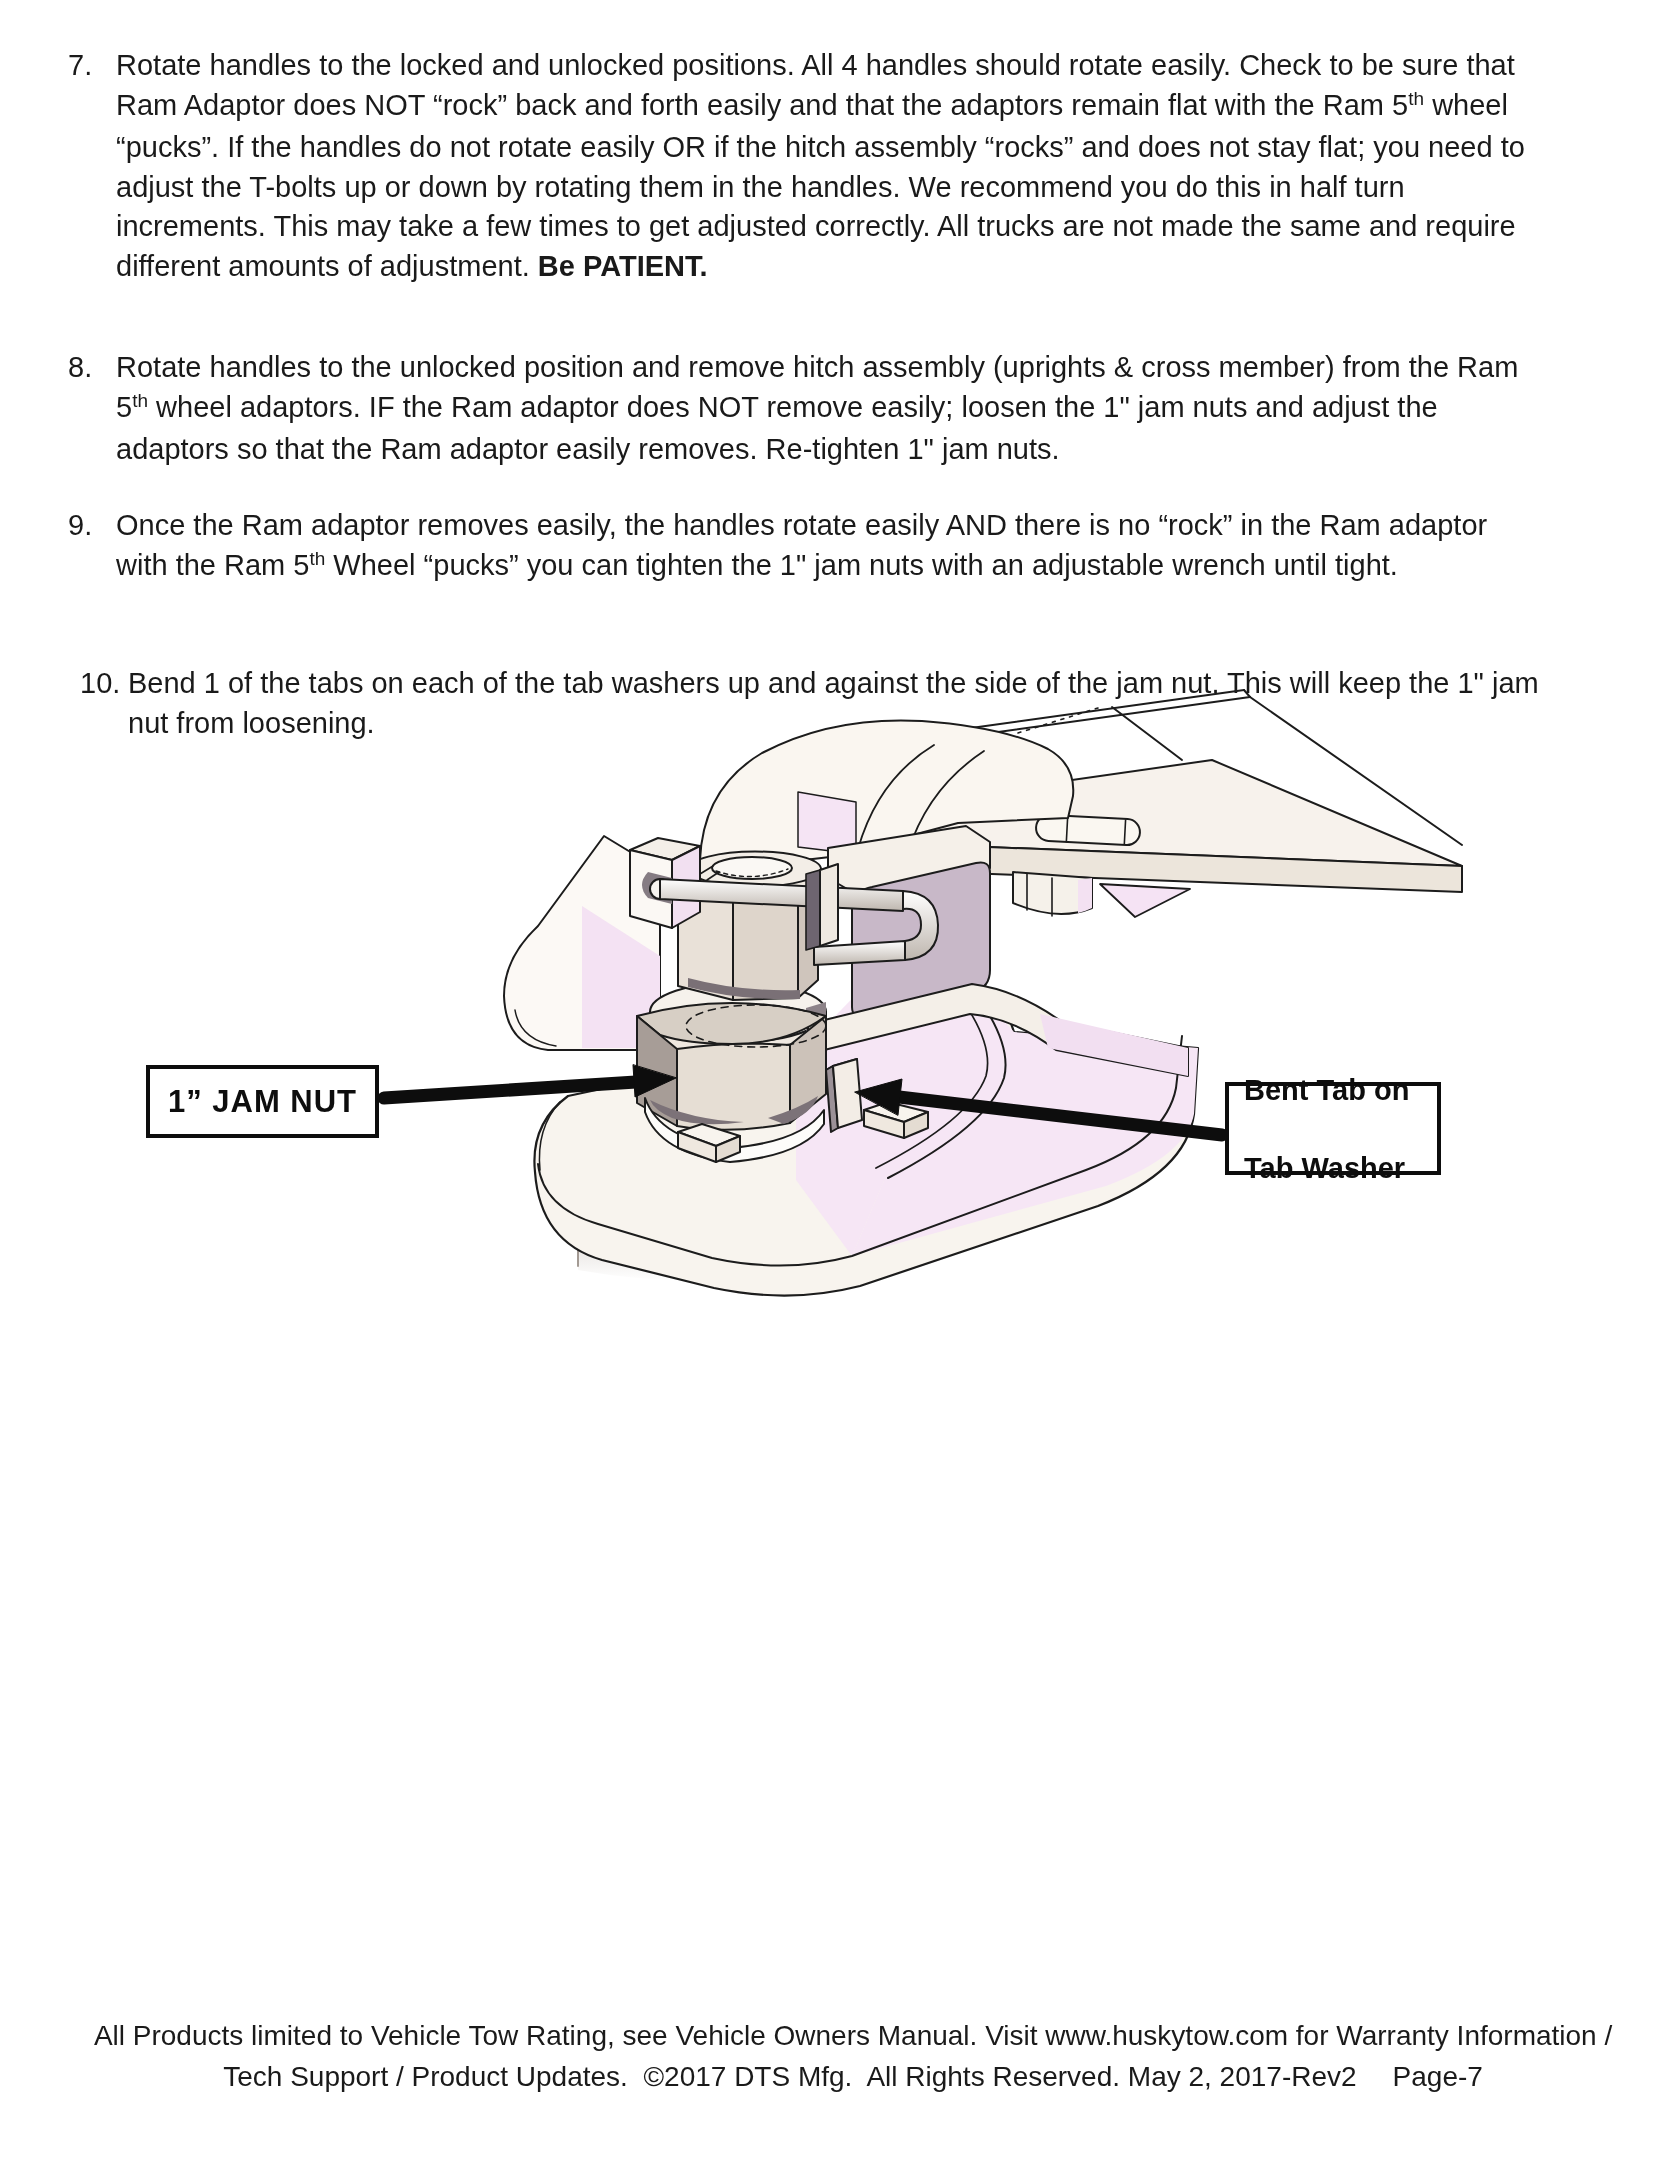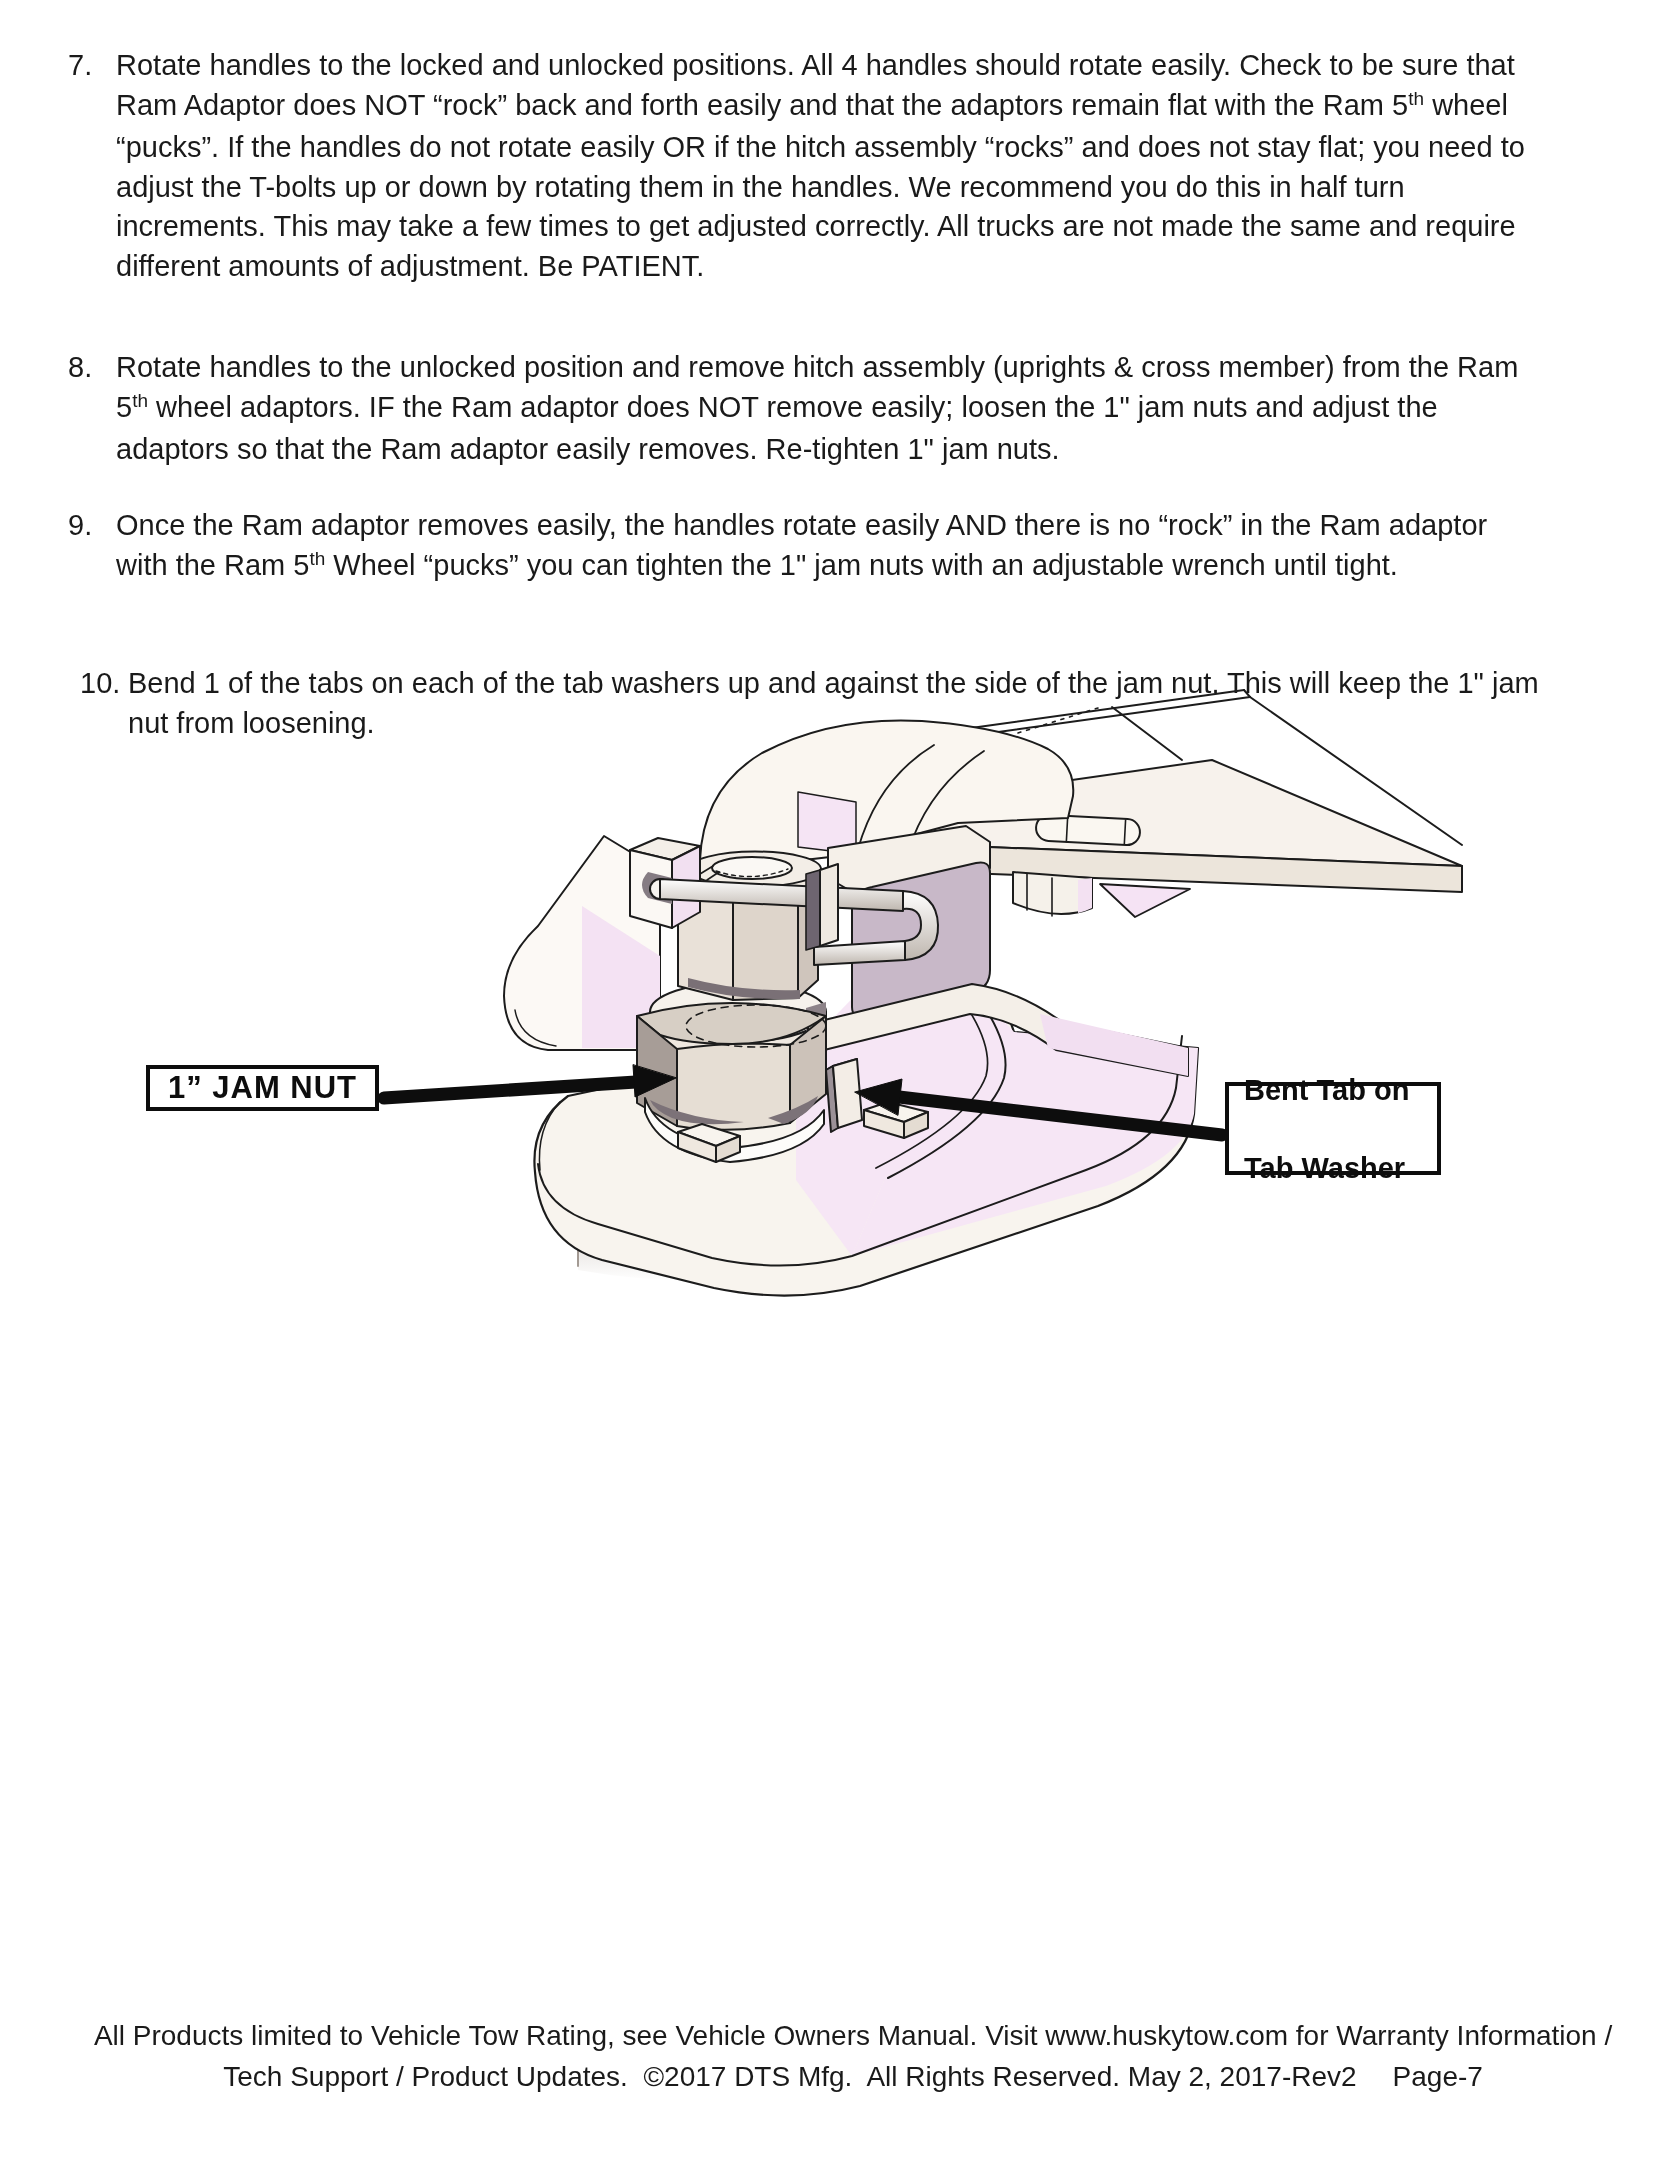--- a/index.html
+++ b/index.html
@@ -27,35 +27,35 @@
     display: inline-block;
     width: 48px;
     text-indent: 0;
   }
   .instr-item sup.sp {
     font-size: 19px;
     vertical-align: 0;
     position: relative;
     top: -10px;
   }
-  .instr-item .b { font-weight: normal; margin-top: 42px; }
+  .instr-item .b { font-weight: bold; margin-top: 42px; }
   
   .fig-svg { position: absolute; left: 378px; top: 680px; }
   .callout {
     position: absolute;
     background: #ffffff;
     border: 4px solid #0d0d0d;
     font-weight: bold;
     color: #0d0d0d;
     display: flex;
     flex-direction: column;
     justify-content: center;
   }
   .callout.jam {
-    left: 146px; top: 1065px; width: 233px; height: 46px;
+    left: 146px; top: 1065px; width: 233px; height: 73px;
     font-size: 31px; letter-spacing: 1px;
     align-items: center; text-align: center;
   }
   .callout.bent {
     left: 1225px; top: 1082px; width: 216px; height: 93px;
     font-size: 29px; line-height: 38px;
     padding-left: 15px;
     gap: 40px;
   }
   

